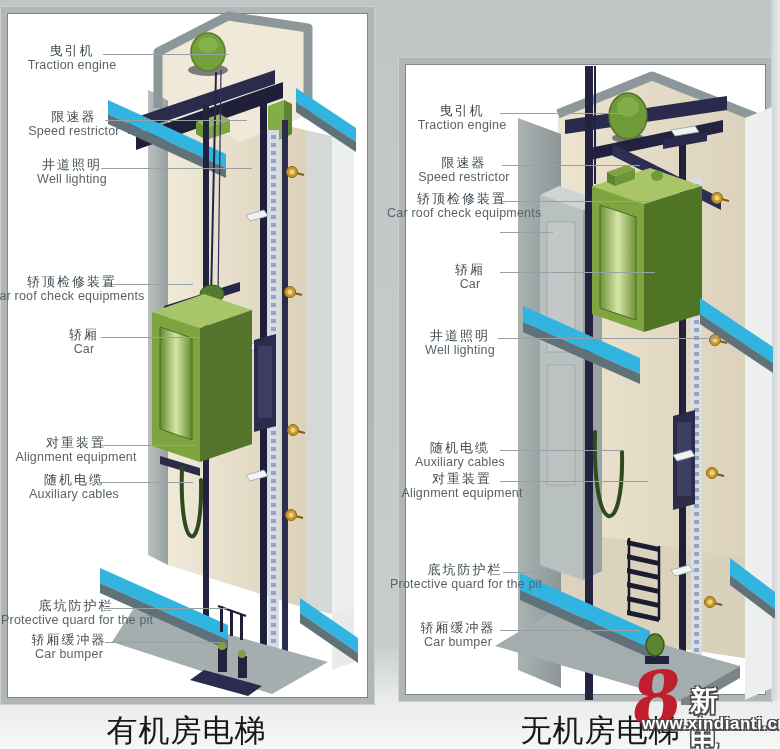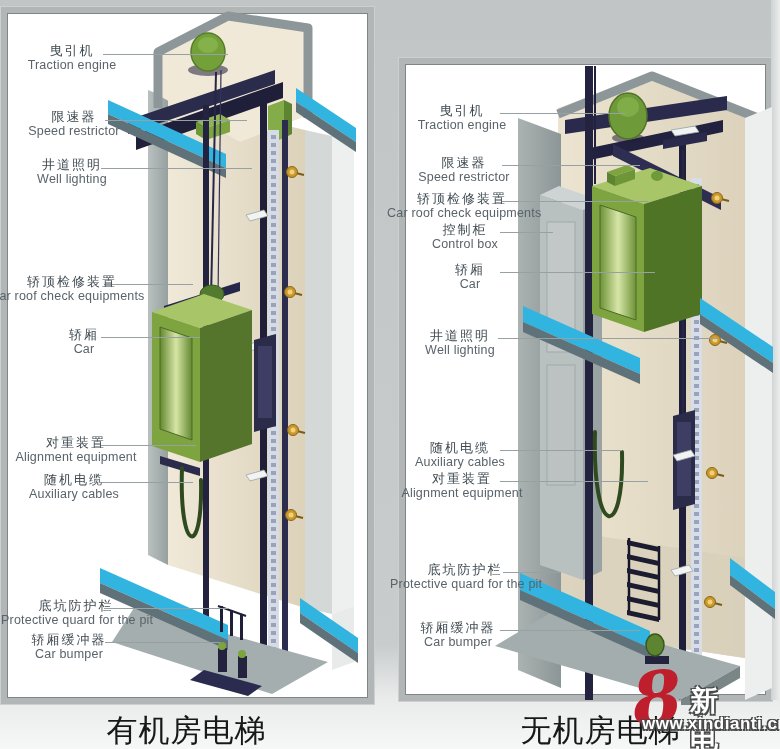--- a/index.html
+++ b/index.html
@@ -332,24 +332,20 @@
     <div class="lbl" style="left: 384px; top: 156px; width: 160px;">
       <div class="zh">限速器</div>
       <div class="en">Speed restrictor</div>
     </div>
     <div class="leader" style="left: 502px; top: 165px; width: 138px;"></div>
     <div class="lbl" style="left: 387px; top: 192px; width: 150px;">
       <div class="zh">轿顶检修装置</div>
       <div class="en">Car roof check equipments</div>
     </div>
     <div class="leader" style="left: 502px; top: 201px; width: 146px;"></div>
-    <div class="lbl" style="left: 385px; top: 223px; width: 160px;">
-      <div class="zh">控制柜</div>
-      <div class="en">Control box</div>
-    </div>
     <div class="leader" style="left: 500px; top: 232px; width: 53px;"></div>
     <div class="lbl" style="left: 390px; top: 263px; width: 160px;">
       <div class="zh">轿厢</div>
       <div class="en">Car</div>
     </div>
     <div class="leader" style="left: 500px; top: 272px; width: 155px;"></div>
     <div class="lbl" style="left: 380px; top: 329px; width: 160px;">
       <div class="zh">井道照明</div>
       <div class="en">Well lighting</div>
     </div>

